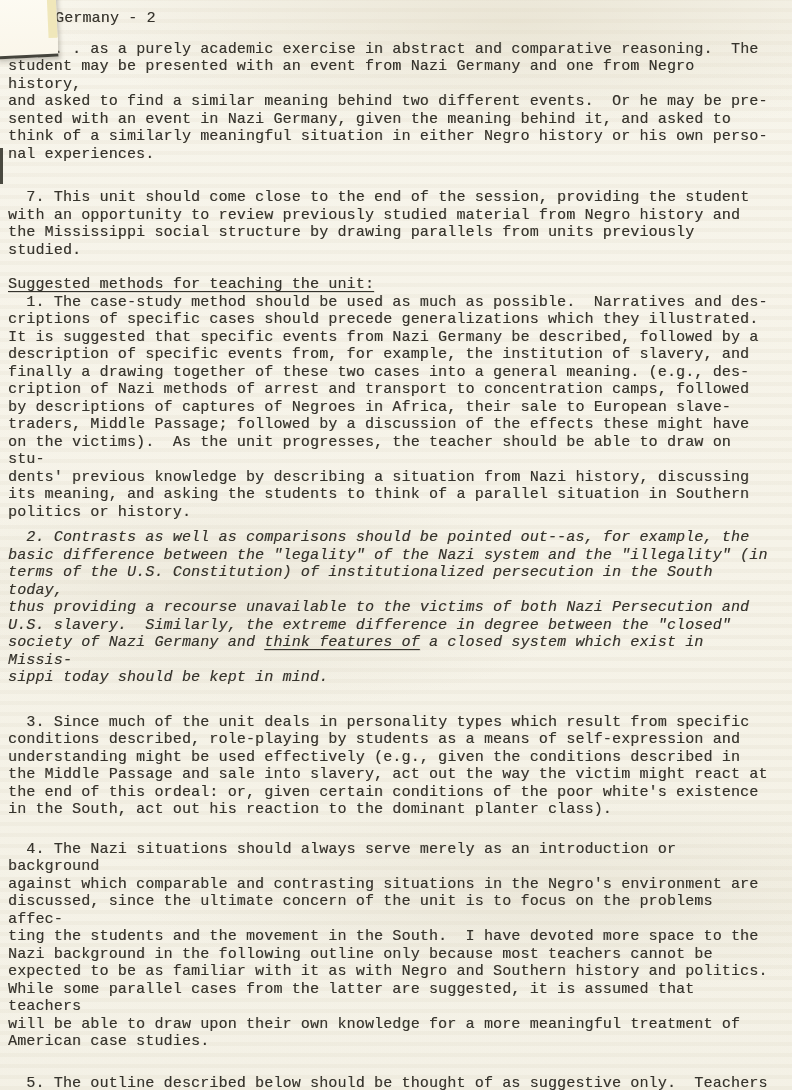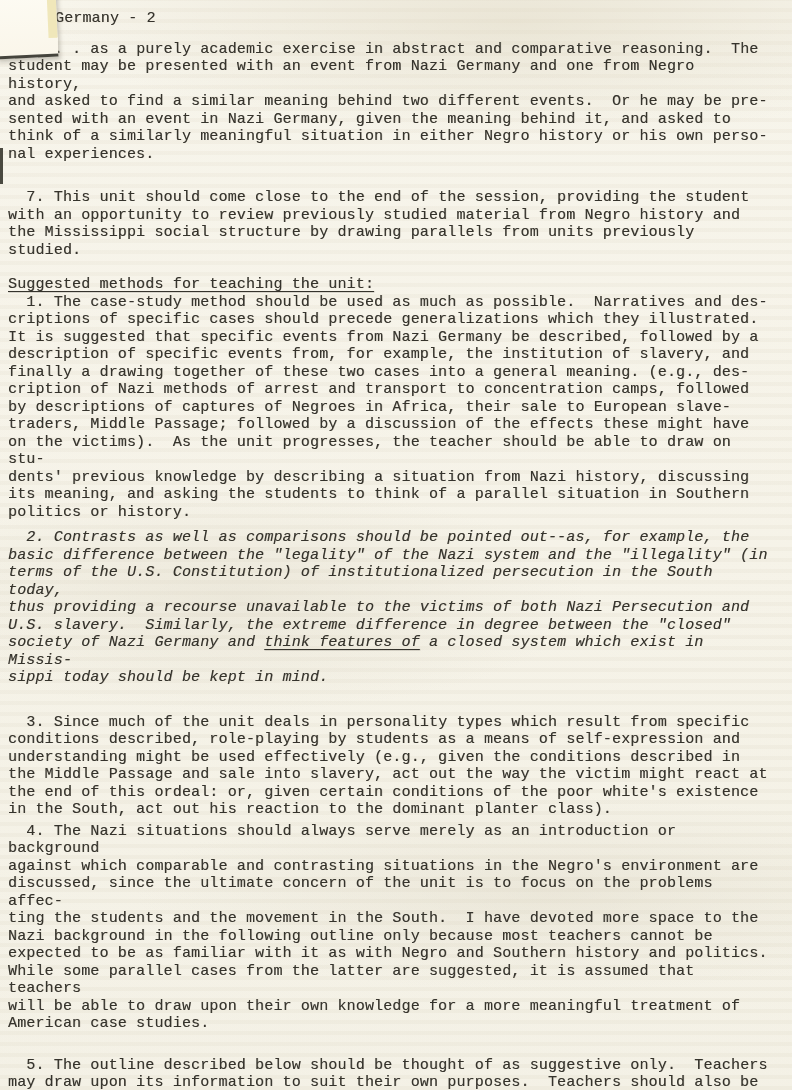--- a/index.html
+++ b/index.html
@@ -31,21 +31,21 @@
     text-shadow: 0.4px 0.4px 0.5px rgba(70,64,56,0.45);
   }
   .hdr { margin-left: 47px; }
   .m-intro  { margin-top: 13px; }
   .m-item6  { margin-top: 29px; }
   .m-item7  { margin-top: 26px; }
   .m-head   { margin-top: 17px; text-decoration: underline; text-underline-offset: 3px; text-decoration-thickness: 1.4px; }
   .m-1 { }
   .m-2 { margin-top: 8px; font-style: italic; }
   .m-3 { margin-top: 27px; }
-  .m-4 { margin-top: 4px; }
+  .m-4 { margin-top: 22px; }
   .m-5 { margin-top: 24px; }
   .uline { text-decoration: underline; text-underline-offset: 3px; text-decoration-thickness: 1.4px; }
 
   
   .tape-corner {
     position: absolute; left: -5px; top: -7px;
     width: 62px; height: 62px;
     background: linear-gradient(#fdfbf3, #faf6ea);
     border-bottom: 3px solid #45443c;
     box-shadow: 2px 3px 4px rgba(110,104,88,0.35);

